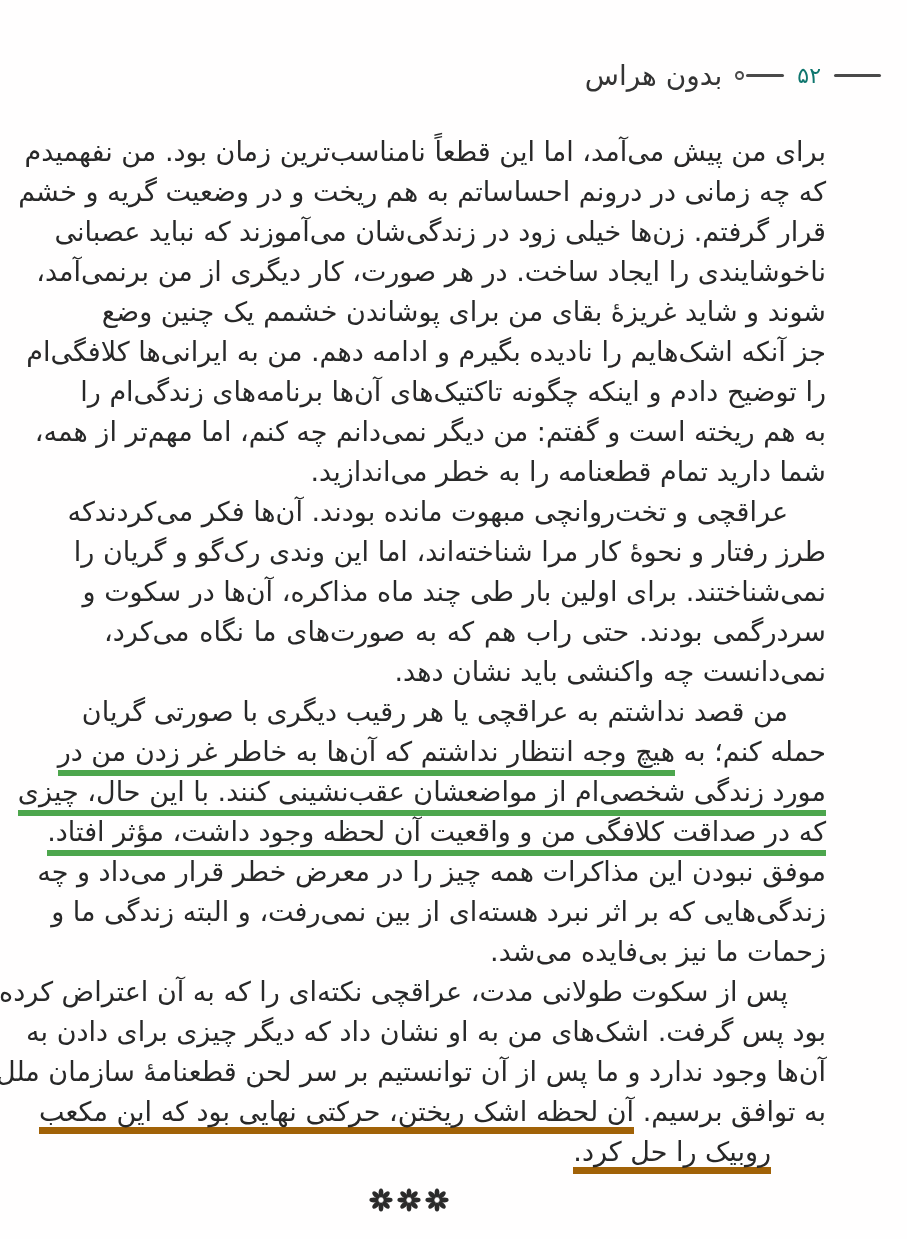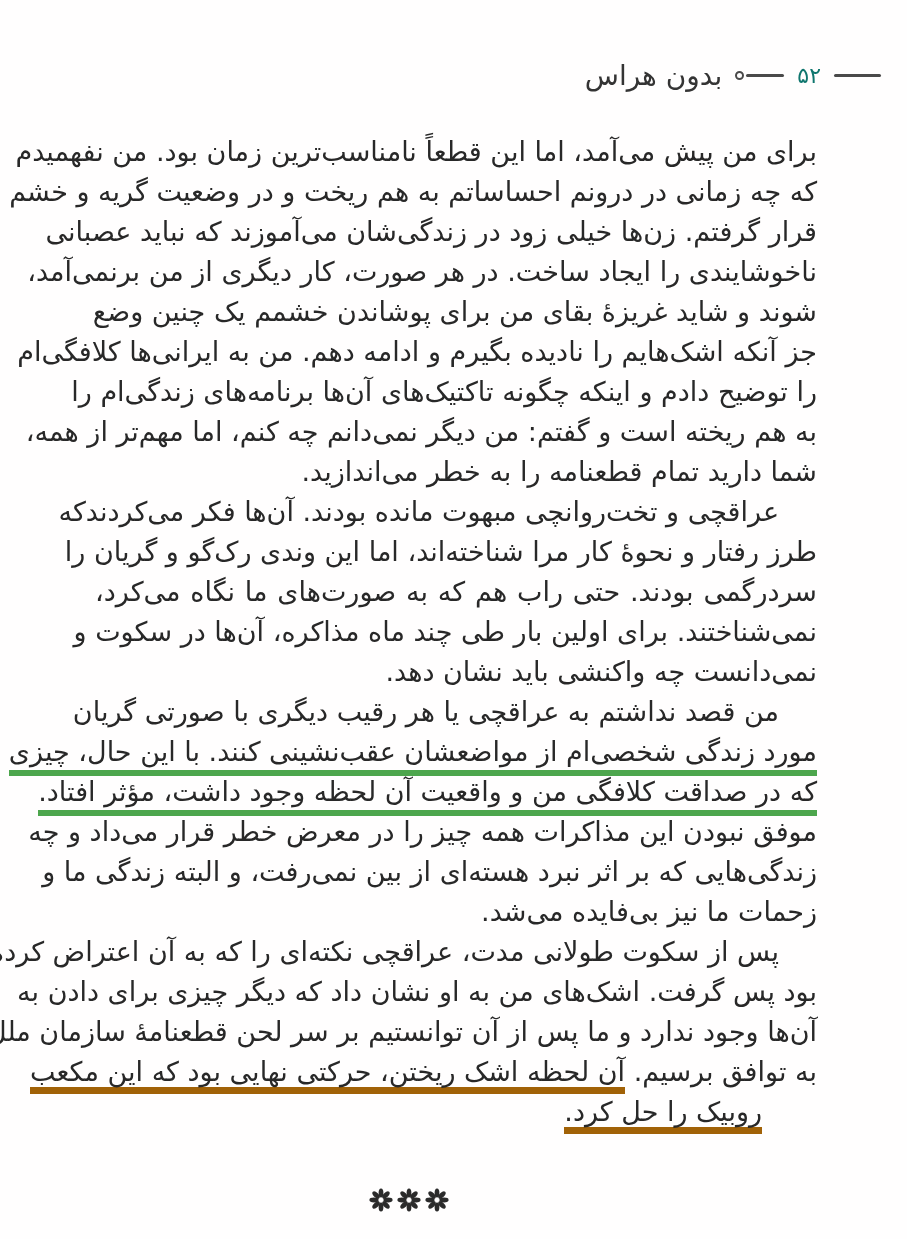--- a/index.html
+++ b/index.html
@@ -18,21 +18,21 @@
   }
   .rh-dash{height:3px;background:#4a4a4a;border-radius:2px;}
   .rh-dash.long{width:47px;}
   .rh-dash.short{width:38px;}
   .rh-dash-wrap{display:flex;direction:rtl;align-items:center;gap:2px;}
   .rh-ring{width:9px;height:9px;border:2px solid #4a4a4a;border-radius:50%;box-sizing:border-box;}
   .rh-num{font-size:22px;color:#0f766e;letter-spacing:1px;}
   .rh-title{font-size:28px;color:#343434;}
   
   .text-block{
-    position:absolute;top:132px;right:90px;width:722px;
+    position:absolute;top:132px;right:81px;width:722px;
     direction:rtl;
   }
   .line{
     height:40px;line-height:40px;
     font-size:27px;color:#282828;
     text-align:justify;text-align-last:justify;
     white-space:nowrap;overflow:visible;
   }
   .line.p-end{text-align-last:right;}
   .line.indent{text-indent:38px;}
@@ -72,25 +72,26 @@
     <div class="line"><span>قرار گرفتم. زن‌ها خیلی زود در زندگی‌شان می‌آموزند که نباید عصبانی</span></div>
     <div class="line"><span>ناخوشایندی را ایجاد ساخت. در هر صورت، کار دیگری از من برنمی‌آمد،</span></div>
     <div class="line"><span>شوند و شاید غریزهٔ بقای من برای پوشاندن خشمم یک چنین وضع</span></div>
     <div class="line"><span>جز آنکه اشک‌هایم را نادیده بگیرم و ادامه دهم. من به ایرانی‌ها کلافگی‌ام</span></div>
     <div class="line"><span>را توضیح دادم و اینکه چگونه تاکتیک‌های آن‌ها برنامه‌های زندگی‌ام را</span></div>
     <div class="line"><span>به هم ریخته است و گفتم: من دیگر نمی‌دانم چه کنم، اما مهم‌تر از همه،</span></div>
     <div class="line p-end"><span>شما دارید تمام قطعنامه را به خطر می‌اندازید.</span></div>
 
     <div class="line indent"><span>عراقچی و تخت‌روانچی مبهوت مانده بودند. آن‌ها فکر می‌کردندکه</span></div>
     <div class="line"><span>طرز رفتار و نحوهٔ کار مرا شناخته‌اند، اما این وندی رک‌گو و گریان را</span></div>
+    <div class="line"><span>نمی‌شناختند. برای اولین بار طی چند ماه مذاکره، آن‌ها در سکوت و</span></div>
     <div class="line"><span>سردرگمی بودند. حتی راب هم که به صورت‌های ما نگاه می‌کرد،</span></div>
-    <div class="line"><span>نمی‌شناختند. برای اولین بار طی چند ماه مذاکره، آن‌ها در سکوت و</span></div>
     <div class="line p-end"><span>نمی‌دانست چه واکنشی باید نشان دهد.</span></div>
 
     <div class="line indent"><span>من قصد نداشتم به عراقچی یا هر رقیب دیگری با صورتی گریان</span></div>
+    <div class="line"><span>حمله کنم؛ به </span><span class="hl-green">هیچ وجه انتظار نداشتم که آن‌ها به خاطر غر زدن من در</span></div>
     <div class="line"><span class="hl-green">مورد زندگی شخصی‌ام از مواضعشان عقب‌نشینی کنند. با این حال، چیزی</span></div>
     <div class="line"><span class="hl-green">که در صداقت کلافگی من و واقعیت آن لحظه وجود داشت، مؤثر افتاد.</span></div>
     <div class="line"><span>موفق نبودن این مذاکرات همه چیز را در معرض خطر قرار می‌داد و چه</span></div>
     <div class="line"><span>زندگی‌هایی که بر اثر نبرد هسته‌ای از بین نمی‌رفت، و البته زندگی ما و</span></div>
     <div class="line p-end"><span>زحمات ما نیز بی‌فایده می‌شد.</span></div>
 
     <div class="line indent"><span>پس از سکوت طولانی مدت، عراقچی نکته‌ای را که به آن اعتراض کرده</span></div>
     <div class="line"><span>بود پس گرفت. اشک‌های من به او نشان داد که دیگر چیزی برای دادن به</span></div>
     <div class="line"><span>آن‌ها وجود ندارد و ما پس از آن توانستیم بر سر لحن قطعنامهٔ سازمان ملل</span></div>
     <div class="line"><span>به توافق برسیم. </span><span class="hl-red">آن لحظه اشک ریختن، حرکتی نهایی بود که این مکعب</span></div>

